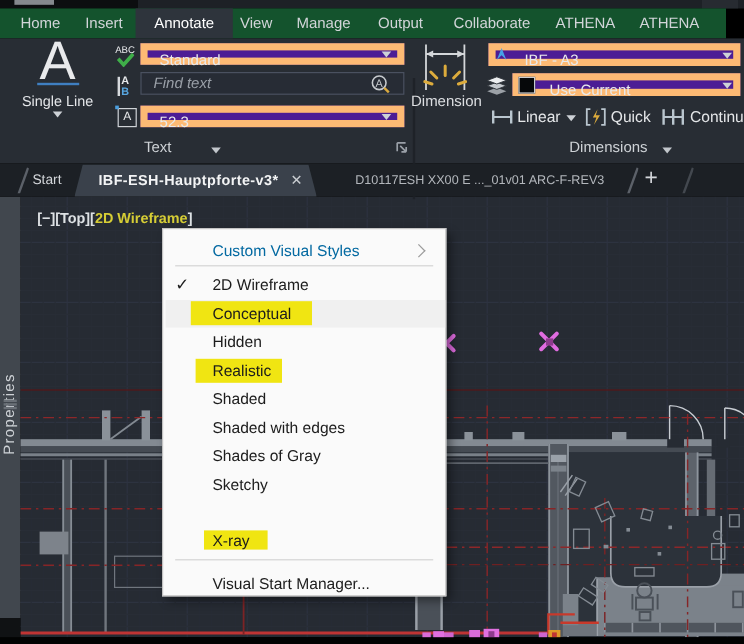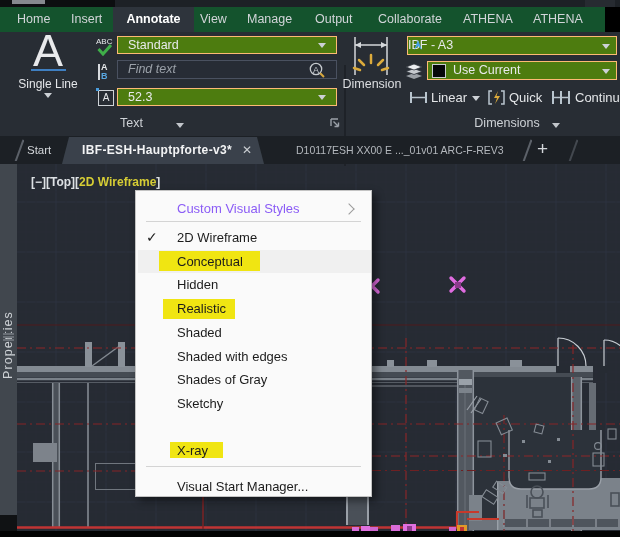--- a/index.html
+++ b/index.html
@@ -7,26 +7,26 @@
        font-family:"Liberation Sans",sans-serif;-webkit-font-smoothing:antialiased;}
   .abs{position:absolute;}
   
   #topstrip{left:0;top:0;width:620px;height:7px;background:#0c0e10;}
   #topstrip .pill{left:12px;top:0;width:33px;height:4px;background:#85898e;}
   #topstrip .band{left:115px;top:0;width:505px;height:7px;background:#1d2126;}
   #topstrip .b2{left:585px;top:0;width:30px;height:7px;background:#272b31;}
   
   #tabrow{left:0;top:7px;width:605px;height:25px;background:#14532d;}
   #tabrow .tab{top:0;height:25px;line-height:25px;color:#d2d5d9;font-size:12.5px;}
-  #tabrow .sel{background:#2e343c;color:#fff;font-weight:bold;}
+  #tabrow .sel{background:#2e343c;color:#fff;font-weight:normal;}
   
   #ribbon{left:0;top:32px;width:620px;height:104px;background:#282d34;}
   .psep{top:33px;width:2px;height:101px;background:#1e2228;}
   .plabel{color:#ced2d6;font-size:12.5px;}
-  .combo{background:#4d7c0f;border:1px solid #fdba74;color:#e8eaec;
+  .combo{background:#4c1d95;border:6px solid #fdba74;color:#e8eaec;
          font-size:12.5px;line-height:16px;box-sizing:border-box;}
   .carrow{width:0;height:0;border-left:4px solid transparent;border-right:4px solid transparent;
           border-top:5px solid #cdd1d6;}
   
   #filebar{left:0;top:136px;width:620px;height:28px;background:#1c2025;}
   
   #propbar{left:0;top:164px;width:17px;height:351px;background:#41474e;}
   #propbar .txt{left:-42px;top:174px;width:100px;color:#ced2d6;font-size:12.5px;letter-spacing:1.1px;
      transform:rotate(-90deg);text-align:center;}
   
@@ -253,21 +253,21 @@
     <g stroke="#dcab3c" stroke-width="2.5" stroke-linecap="round">
       <line x1="22" y1="28" x2="22" y2="20"></line>
       <line x1="15" y1="30" x2="10" y2="25"></line>
       <line x1="29" y1="30" x2="34" y2="25"></line>
       <line x1="11" y1="35" x2="5" y2="33"></line>
       <line x1="33" y1="35" x2="39" y2="33"></line>
     </g>
   </svg>
   <div class="abs" style="left:340px;top:45px;width:64px;color:#dcdee1;font-size:12.5px;text-align:center">Dimension</div>
 
-  <div class="abs combo" style="left:407px;top:4px;width:210px;height:19px;">IBF - A3</div>
+  <div class="abs combo" style="left:407px;top:4px;width:210px;height:19px;padding-left:24px">IBF - A3</div>
   <svg class="abs" style="left:411px;top:7px" width="14" height="13">
       <path d="M7 1 L11 11 L7 7 L3 11 Z" fill="#45a1e6"></path>
     </svg>
   <div class="abs carrow" style="left:602px;top:12px"></div>
 
   <svg class="abs" style="left:404px;top:30px" width="20" height="18">
     <path d="M2 14 L10 11 L18 14 L10 17 Z" fill="#9ba0a6"></path>
     <path d="M2 9.5 L10 6.5 L18 9.5 L10 12.5 Z" fill="#c6cacf" stroke="#30353c" stroke-width="0.8"></path>
     <path d="M2 5 L10 2 L18 5 L10 8 Z" fill="#eceef0" stroke="#30353c" stroke-width="0.8"></path>
   </svg>
@@ -314,21 +314,21 @@
     </div>
   <div class="abs" style="left:537px;top:0;height:28px;line-height:26px;color:#d3d6da;font-size:19px;font-weight:300">+</div>
   <div class="abs" style="left:566px;top:3px;width:12px;height:22px;overflow:hidden">
       <div style="width:1.5px;height:26px;background:#43484f;transform:rotate(20deg);margin-left:6px"></div>
     </div>
 </div>
 
 <div class="abs" style="left:31px;top:175px;font-size:12px;font-weight:bold;color:#dde1e4;white-space:nowrap">[−][Top][<span style="color:#d6cd35">2D Wireframe</span>]</div>
 
 <div class="abs" id="menu">
-  <div class="item" style="top:6px;color:#8b5cf6">Custom Visual Styles</div>
+  <div class="item" style="top:6px;color:#0369a1">Custom Visual Styles</div>
   <div class="abs" style="left:209px;top:14px;width:7px;height:7px;border-top:1.5px solid #9b9b9b;border-right:1.5px solid #9b9b9b;transform:rotate(45deg)"></div>
   <div class="sep" style="top:30px"></div>
   <div class="abs" style="left:10px;top:38px;color:#1c1c1c;font-size:14px">✓</div>
   <div class="item" style="top:35px">2D Wireframe</div>
   <div class="abs" style="left:2px;top:58.5px;width:233px;height:23.7px;background:#f0f0f0"></div>
   <div class="hl" style="left:23px;top:59.5px;width:101px;height:20px"></div>
   <div class="item" style="top:58.7px">Conceptual</div>
   <div class="item" style="top:82.4px">Hidden</div>
   <div class="hl" style="left:27px;top:108px;width:72px;height:20px"></div>
   <div class="item" style="top:106.1px">Realistic</div>

